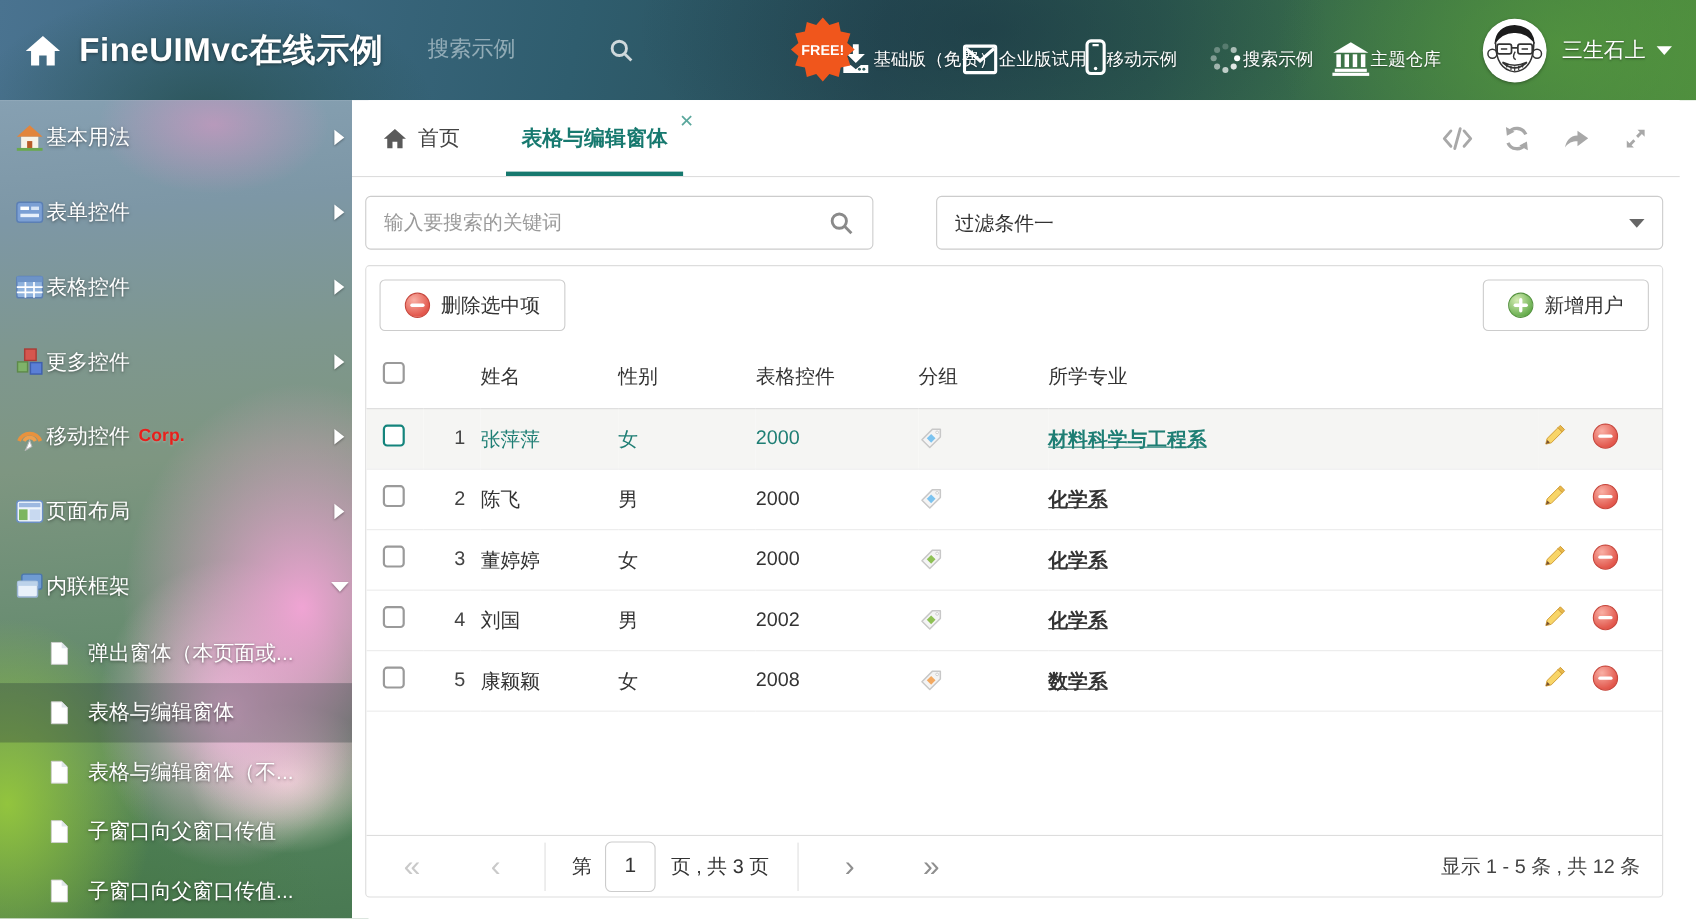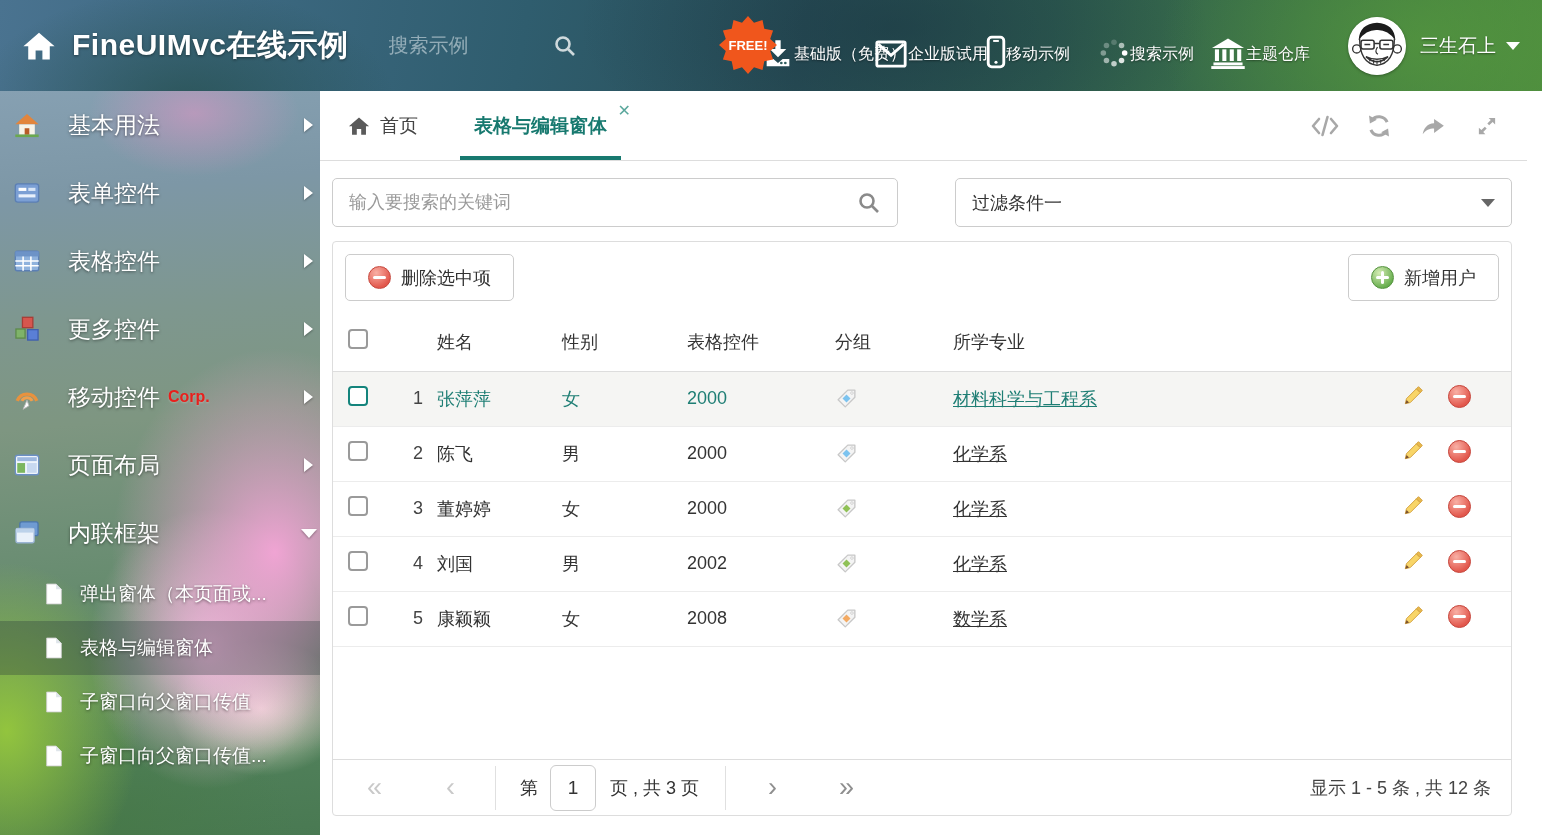--- a/index.html
+++ b/index.html
@@ -48,21 +48,21 @@
       radial-gradient(ellipse 240px 300px at 82% 62%, rgba(246,165,216,.95), transparent 68%),
       radial-gradient(ellipse 170px 200px at 62% 75%, rgba(250,200,232,.9), transparent 70%),
       radial-gradient(ellipse 120px 90px at 78% 83%, rgba(252,238,225,.85), transparent 75%),
       radial-gradient(ellipse 190px 240px at 2% 86%, rgba(150,200,60,.95), transparent 70%),
       radial-gradient(ellipse 260px 170px at 30% 99%, rgba(70,120,70,.8), transparent 75%),
       linear-gradient(175deg,#86a0b2 0%,#7d97a6 14%,#7e978f 30%,#7e9681 44%,#6e8f76 58%,#5e8866 74%,#50805a 88%,#497952 100%);
   }
   .snav-item { height:68px; display:flex; align-items:center; padding:0 0 0 14px;
     position:relative; cursor:pointer; }
   .snav-item .sicon { width:26px; height:26px; flex:none; }
-  .snav-item .slabel { color:#fff; font-size:23px; margin-left:28px;
+  .snav-item .slabel { color:#fff; font-size:19px; margin-left:2px;
     text-shadow:0 1px 3px rgba(0,0,0,.5); white-space:nowrap; }
   .snav-item .sbadge { color:#e8201c; font-size:16px; margin-left:8px; font-weight:bold;
     text-shadow:0 1px 2px rgba(255,255,255,.25); }
   .chev-right { position:absolute; right:22px; width:0; height:0;
     border-top:7px solid transparent; border-bottom:7px solid transparent; border-left:9px solid #fff;
     filter:drop-shadow(0 1px 1px rgba(0,0,0,.35)); }
   .chev-down { position:absolute; right:18px; width:0; height:0;
     border-left:8px solid transparent; border-right:8px solid transparent; border-top:9px solid #fff;
     filter:drop-shadow(0 1px 1px rgba(0,0,0,.35)); }
   .snav-child { height:54px; display:flex; align-items:center; padding-left:44px; cursor:pointer; }
@@ -84,21 +84,21 @@
   .tab-active::after { content:""; position:absolute; left:12px; right:12px; bottom:0;
     height:4px; background:#17796f; }
   .tab-close { position:absolute; top:12px; right:2px; font-size:16px; font-weight:bold;
     color:#5aa79c; cursor:pointer; line-height:1; }
   .tab-actions { margin-left:auto; display:flex; align-items:center; gap:26px; padding-right:26px; }
   .tab-actions .ta { width:28px; height:26px; cursor:pointer; }
 
   .filters { display:flex; gap:13px; padding:17px 15px 0 12px; }
   .field { height:49px; border:1px solid #ccc; border-radius:5px; background:#fff;
     display:flex; align-items:center; padding:0 16px; }
-  .field-search { width:566px;justify-content:flex-end; }
+  .field-search { width:462px;justify-content:flex-end; }
   .field-search input { flex:1; border:none; outline:none; font-size:18px; color:#333; font-family:inherit; }
   .field-search input::placeholder { color:#9a9a9a; }
   .field-search .mag2 { width:24px; height:24px; margin-left:10px; cursor:pointer; }
   .field-select { flex:1; cursor:pointer;margin-left:44px; }
   .field-select .sel-val { font-size:18px; color:#333; }
   .sel-caret { margin-left:auto; width:0; height:0; border-left:7px solid transparent;
     border-right:7px solid transparent; border-top:8px solid #666; }
 
   .panel { margin:14px 15px 0 12px; height:575px; border:1px solid #ddd; border-radius:4px;
     display:flex; flex-direction:column; overflow:hidden;justify-content:center; }
@@ -126,21 +126,21 @@
   .col-name { width:125px; }
   .col-gender { width:125px; }
   .col-year { width:148px; }
   .col-tag { width:118px; }
   .col-actions { width:112px; text-align:right; padding-right:40px; }
   .cbx { width:20px; height:20px; border:2px solid #9a9a9a; border-radius:4px; background:#fff;
     display:inline-block; cursor:pointer; }
   tr.selected { background:#f5f5f3; }
   tr.selected td { color:#1e7e74; }
   tr.selected .cbx { border-color:#14847c; }
-  a.cell-link { color:#333; text-decoration:underline; cursor:pointer; }
+  a.cell-link { color:#333; text-decoration:underline; cursor:pointer;font-weight:bold; }
   tr.selected a.cell-link { color:#1e7e74; }
   .tag-ic { width:23px; height:23px; display:inline-block; vertical-align:middle; }
   .tag-ic .diamond { fill:#ccc; }
   [data-color="blue"] .diamond { fill:#7cc3ef; }
   [data-color="green"] .diamond { fill:#8fc156; }
   [data-color="orange"] .diamond { fill:#f3aa63; }
   .row-actions { display:inline-flex; gap:24px; align-items:center; }
   .pencil-ic { width:22px; height:22px; cursor:pointer; }
   .del-ic { cursor:pointer; }
 
@@ -355,20 +355,27 @@
     </div>
 
     <div class="snav-child selected">
       <svg class="ficon" viewBox="0 0 18 21">
         <path d="M2 1h9l5 5v14H2z" fill="#fff" stroke="#cfcfcf" stroke-width=".8"></path>
         <path d="M11 1v5h5z" fill="#dfe5ea"></path>
       </svg>
       <span class="slabel">表格与编辑窗体</span>
     </div>
 
+    <div class="snav-child">
+      <svg class="ficon" viewBox="0 0 18 21">
+        <path d="M2 1h9l5 5v14H2z" fill="#fff" stroke="#cfcfcf" stroke-width=".8"></path>
+        <path d="M11 1v5h5z" fill="#dfe5ea"></path>
+      </svg>
+      <span class="slabel">表格与编辑窗体（不...</span>
+    </div>
 
     <div class="snav-child">
       <svg class="ficon" viewBox="0 0 18 21">
         <path d="M2 1h9l5 5v14H2z" fill="#fff" stroke="#cfcfcf" stroke-width=".8"></path>
         <path d="M11 1v5h5z" fill="#dfe5ea"></path>
       </svg>
       <span class="slabel">子窗口向父窗口传值</span>
     </div>
 
     <div class="snav-child">

